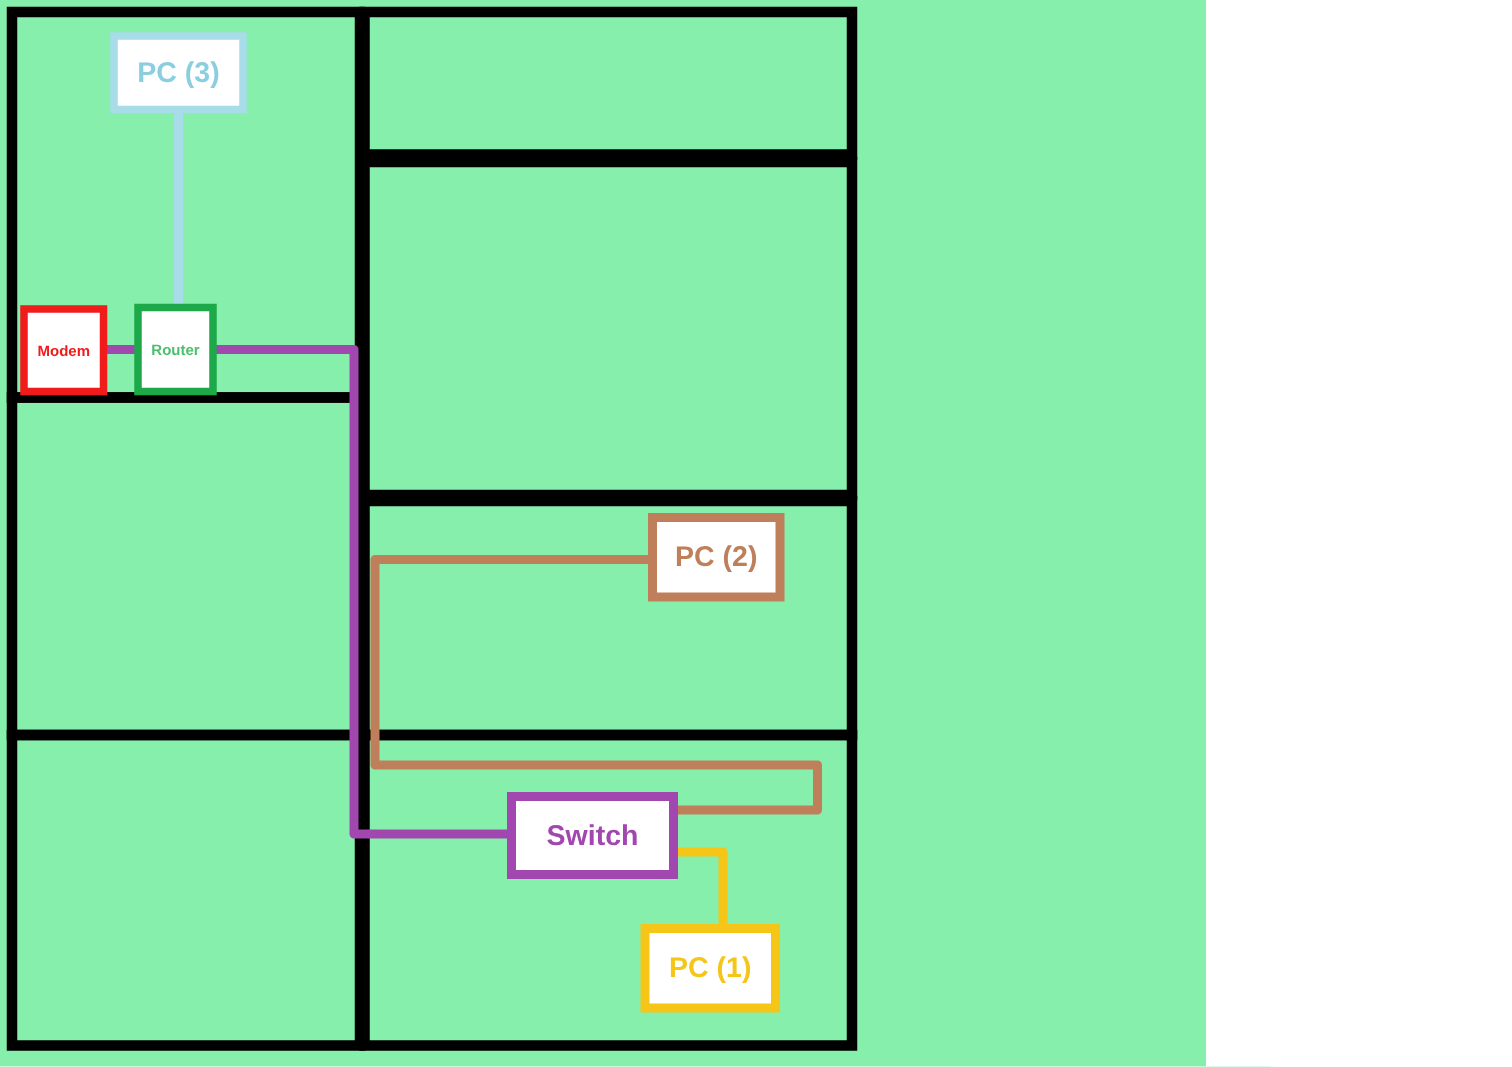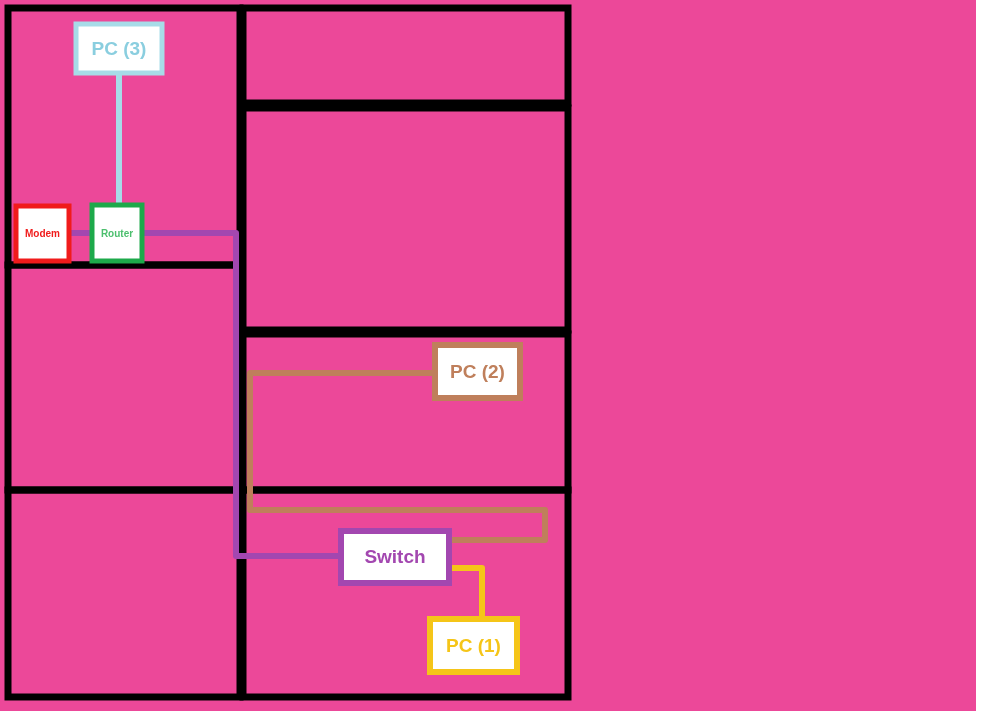--- a/index.html
+++ b/index.html
@@ -6,23 +6,23 @@
   html, body {
     margin: 0;
     padding: 0;
     background: #ffffff;
   }
   body {
     font-family: "Liberation Sans", sans-serif;
   }
   #canvas {
     position: relative;
-    width: 976px;
+    width: 804px;
     height: 711px;
-    background: #ec4899;
+    background: #86efac;
     overflow: hidden;
   }
   #diagram-svg {
     position: absolute;
     left: 0;
     top: 0;
     width: 1008px;
     height: 711px;
   }
   .wall {

